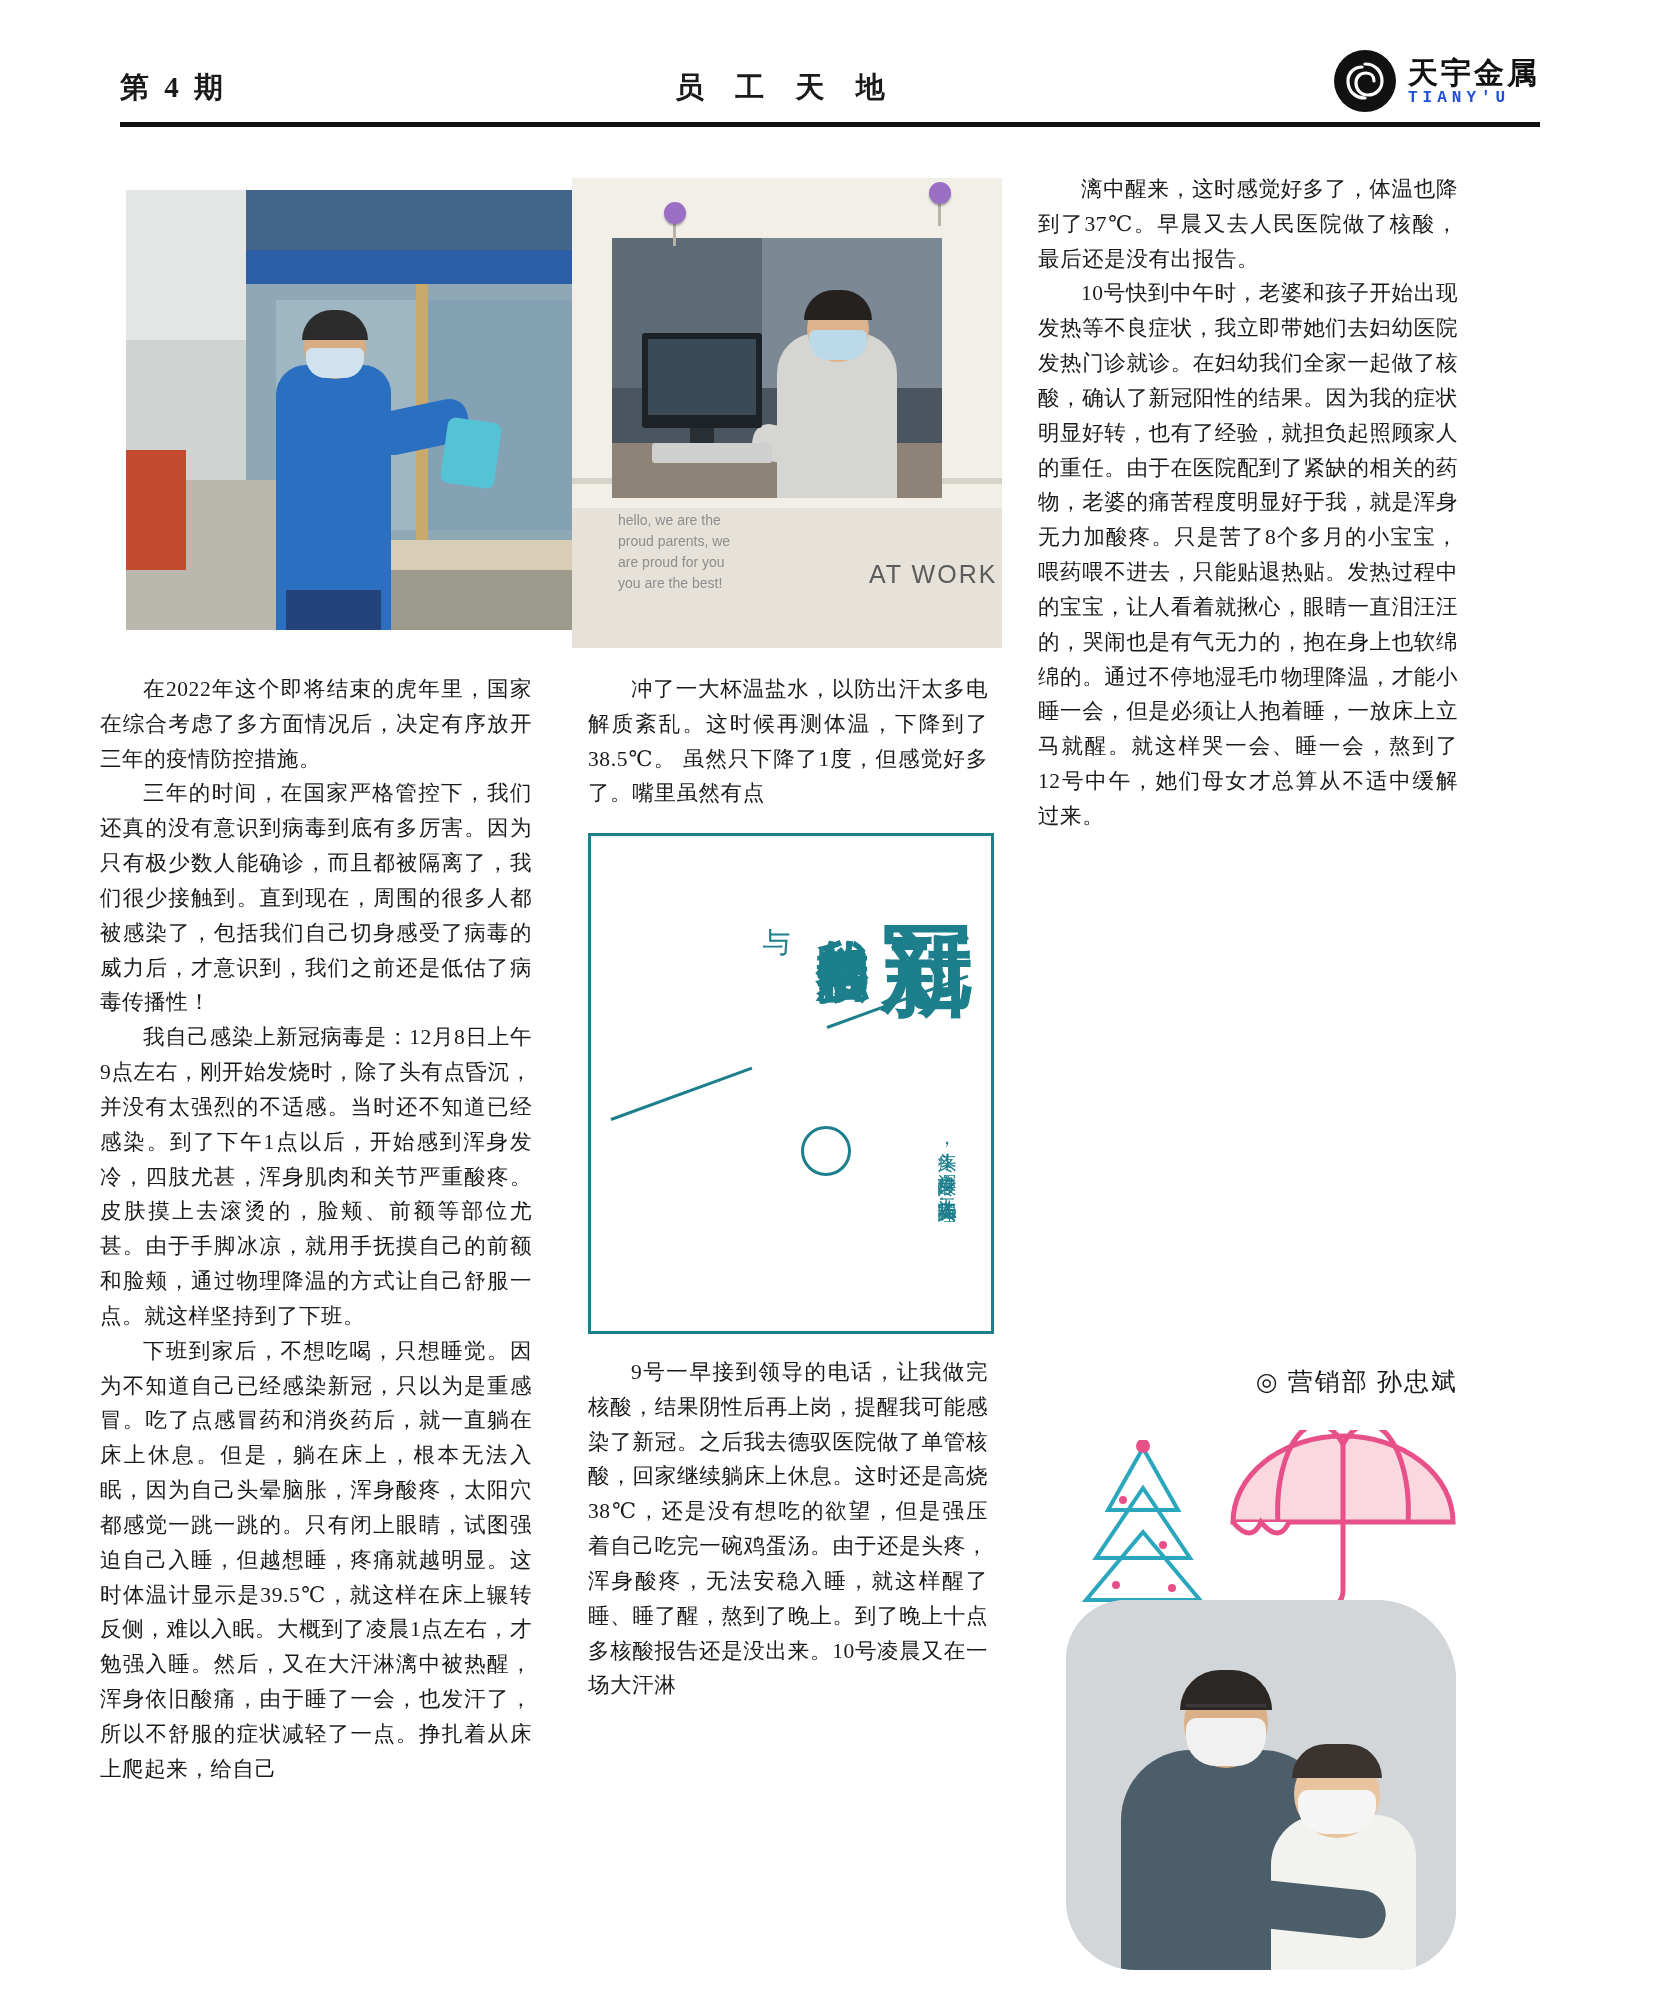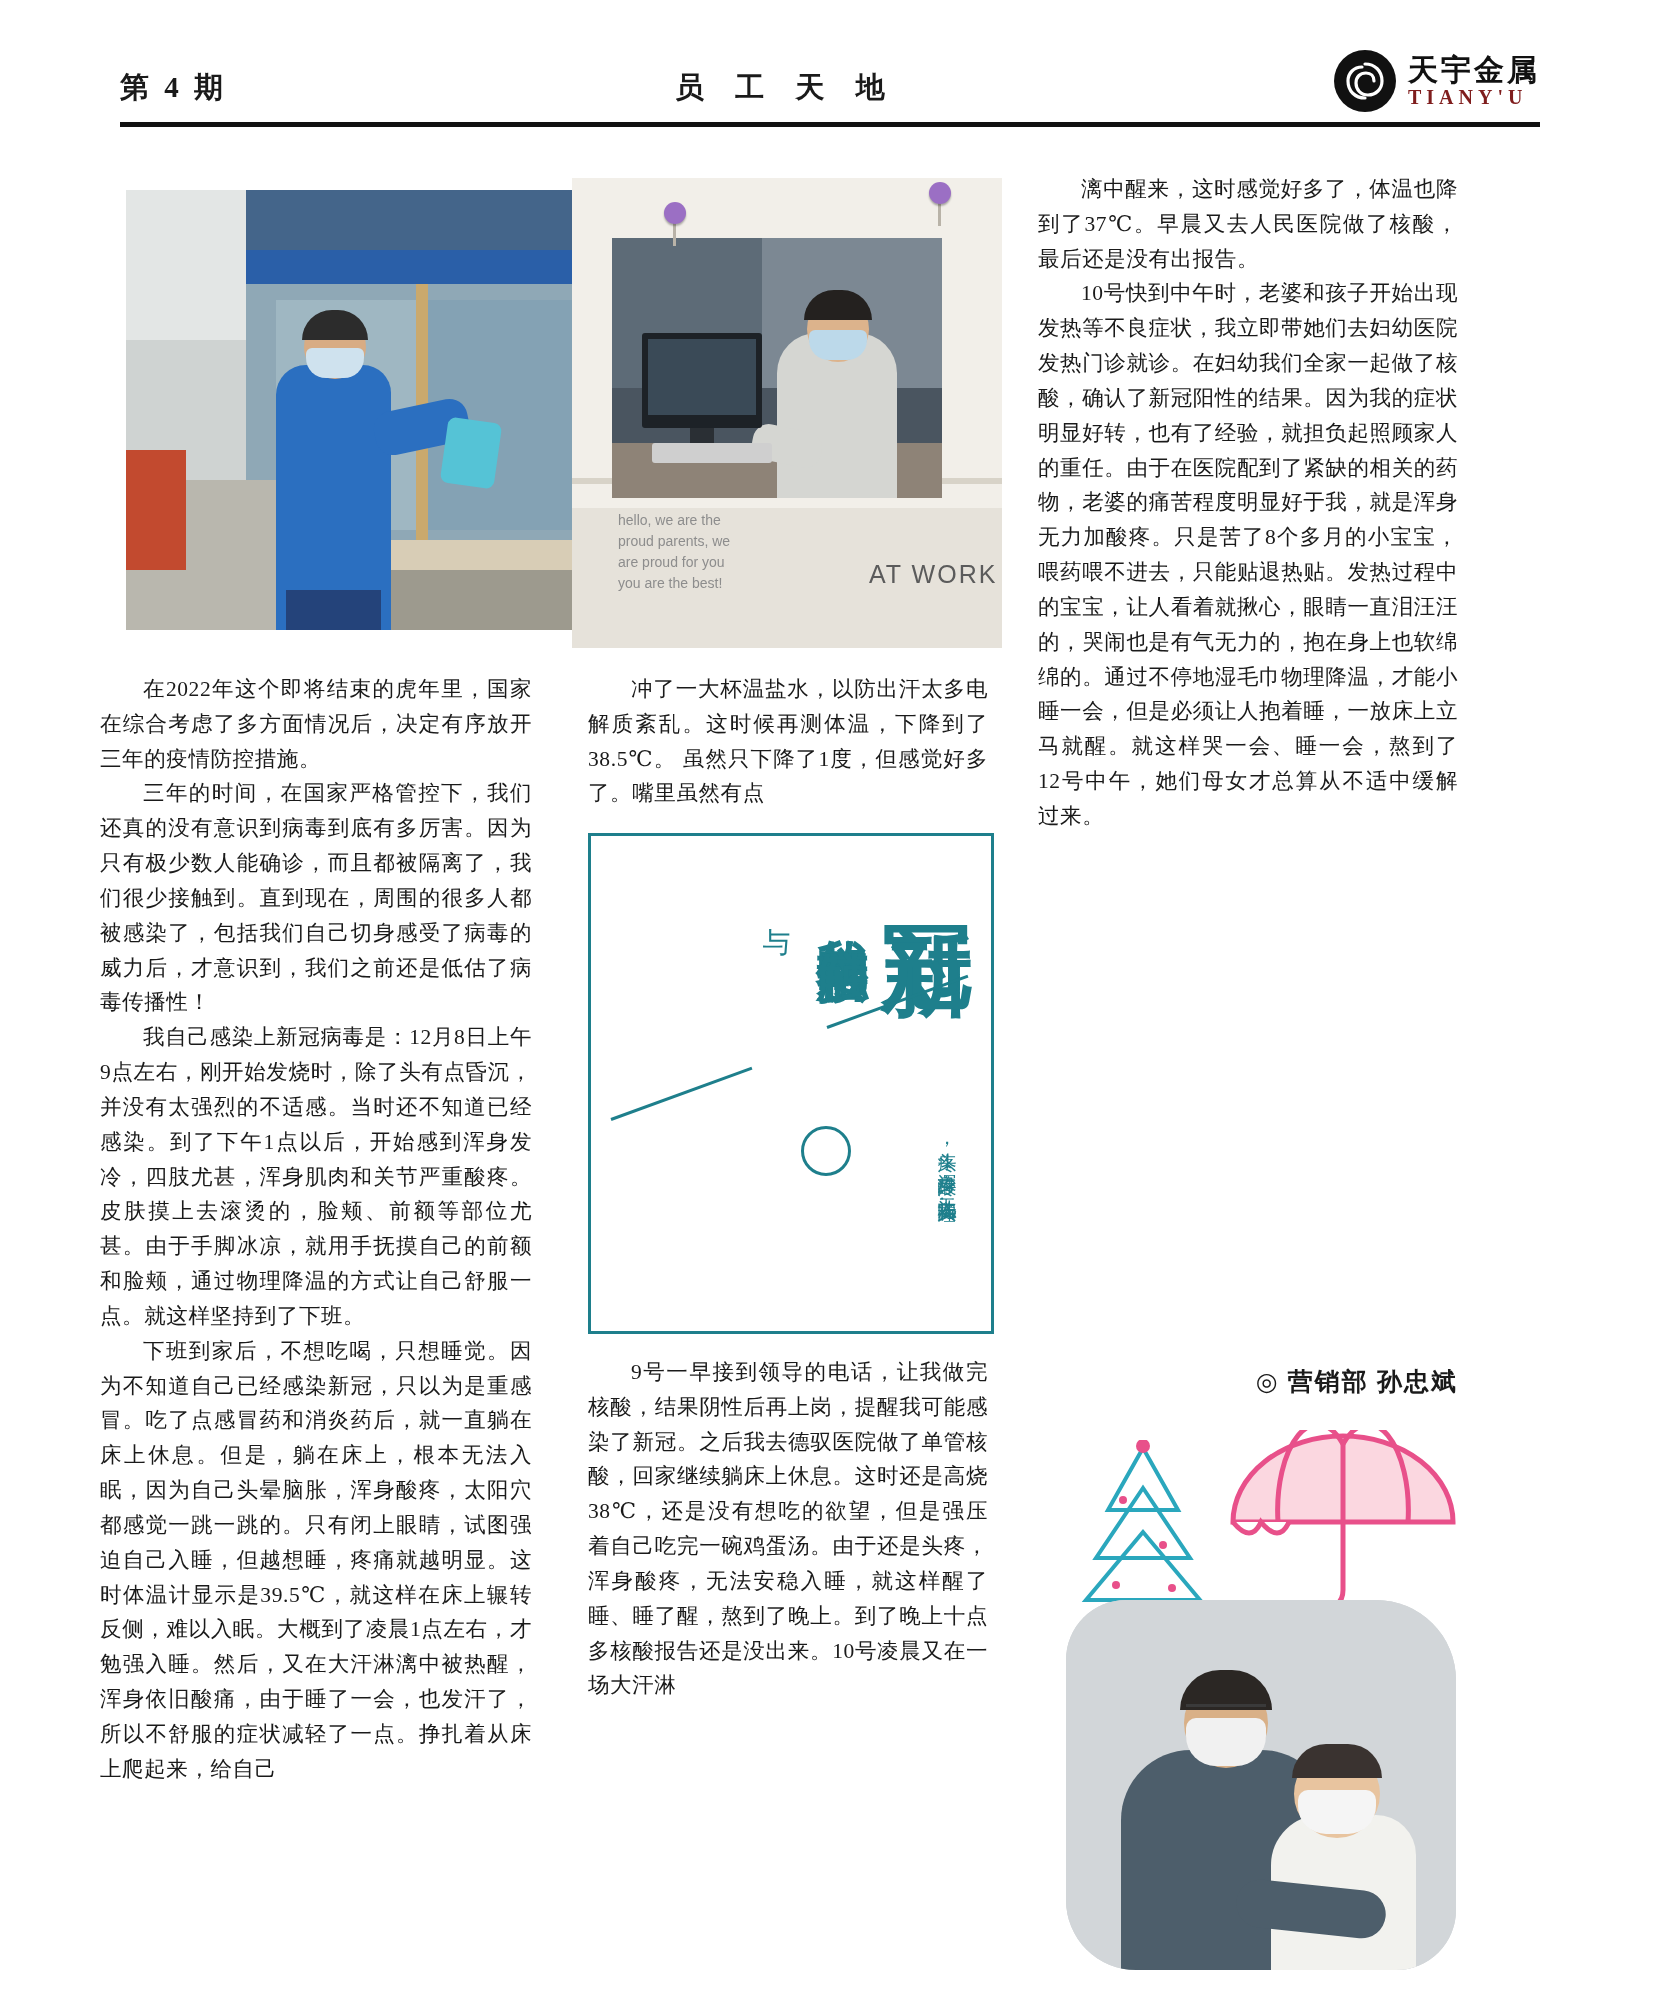--- a/index.html
+++ b/index.html
@@ -65,24 +65,24 @@
   }
   .logo-mark svg { display: block; }
   .logo-text-cn {
     font-size: 30px;
     font-weight: bold;
     letter-spacing: 3px;
     line-height: 1.1;
     color: #111;
   }
   .logo-text-en {
-    font-size: 20px;
+    font-size: 16px;
     letter-spacing: 5px;
-    color: #7f1d1d;
-    font-family: Liberation Serif, serif;
+    color: #1d4ed8;
+    font-family: Liberation Mono, monospace;
     font-weight: bold;
   }
   .rule {
     position: absolute;
     left: 120px;
     top: 122px;
     width: 1420px;
     height: 5px;
     background: #111;
   }
@@ -276,21 +276,21 @@
   }
 
   
   .signature {
     position: absolute;
     left: 1038px;
     top: 1365px;
     width: 420px;
     text-align: right;
     font-size: 25px;
-    font-weight: bold;
+    font-weight: normal;
     letter-spacing: 2px;
   }
 
   
   .illus {
     position: absolute;
     left: 1038px;
     top: 1420px;
     width: 430px;
     height: 560px;

